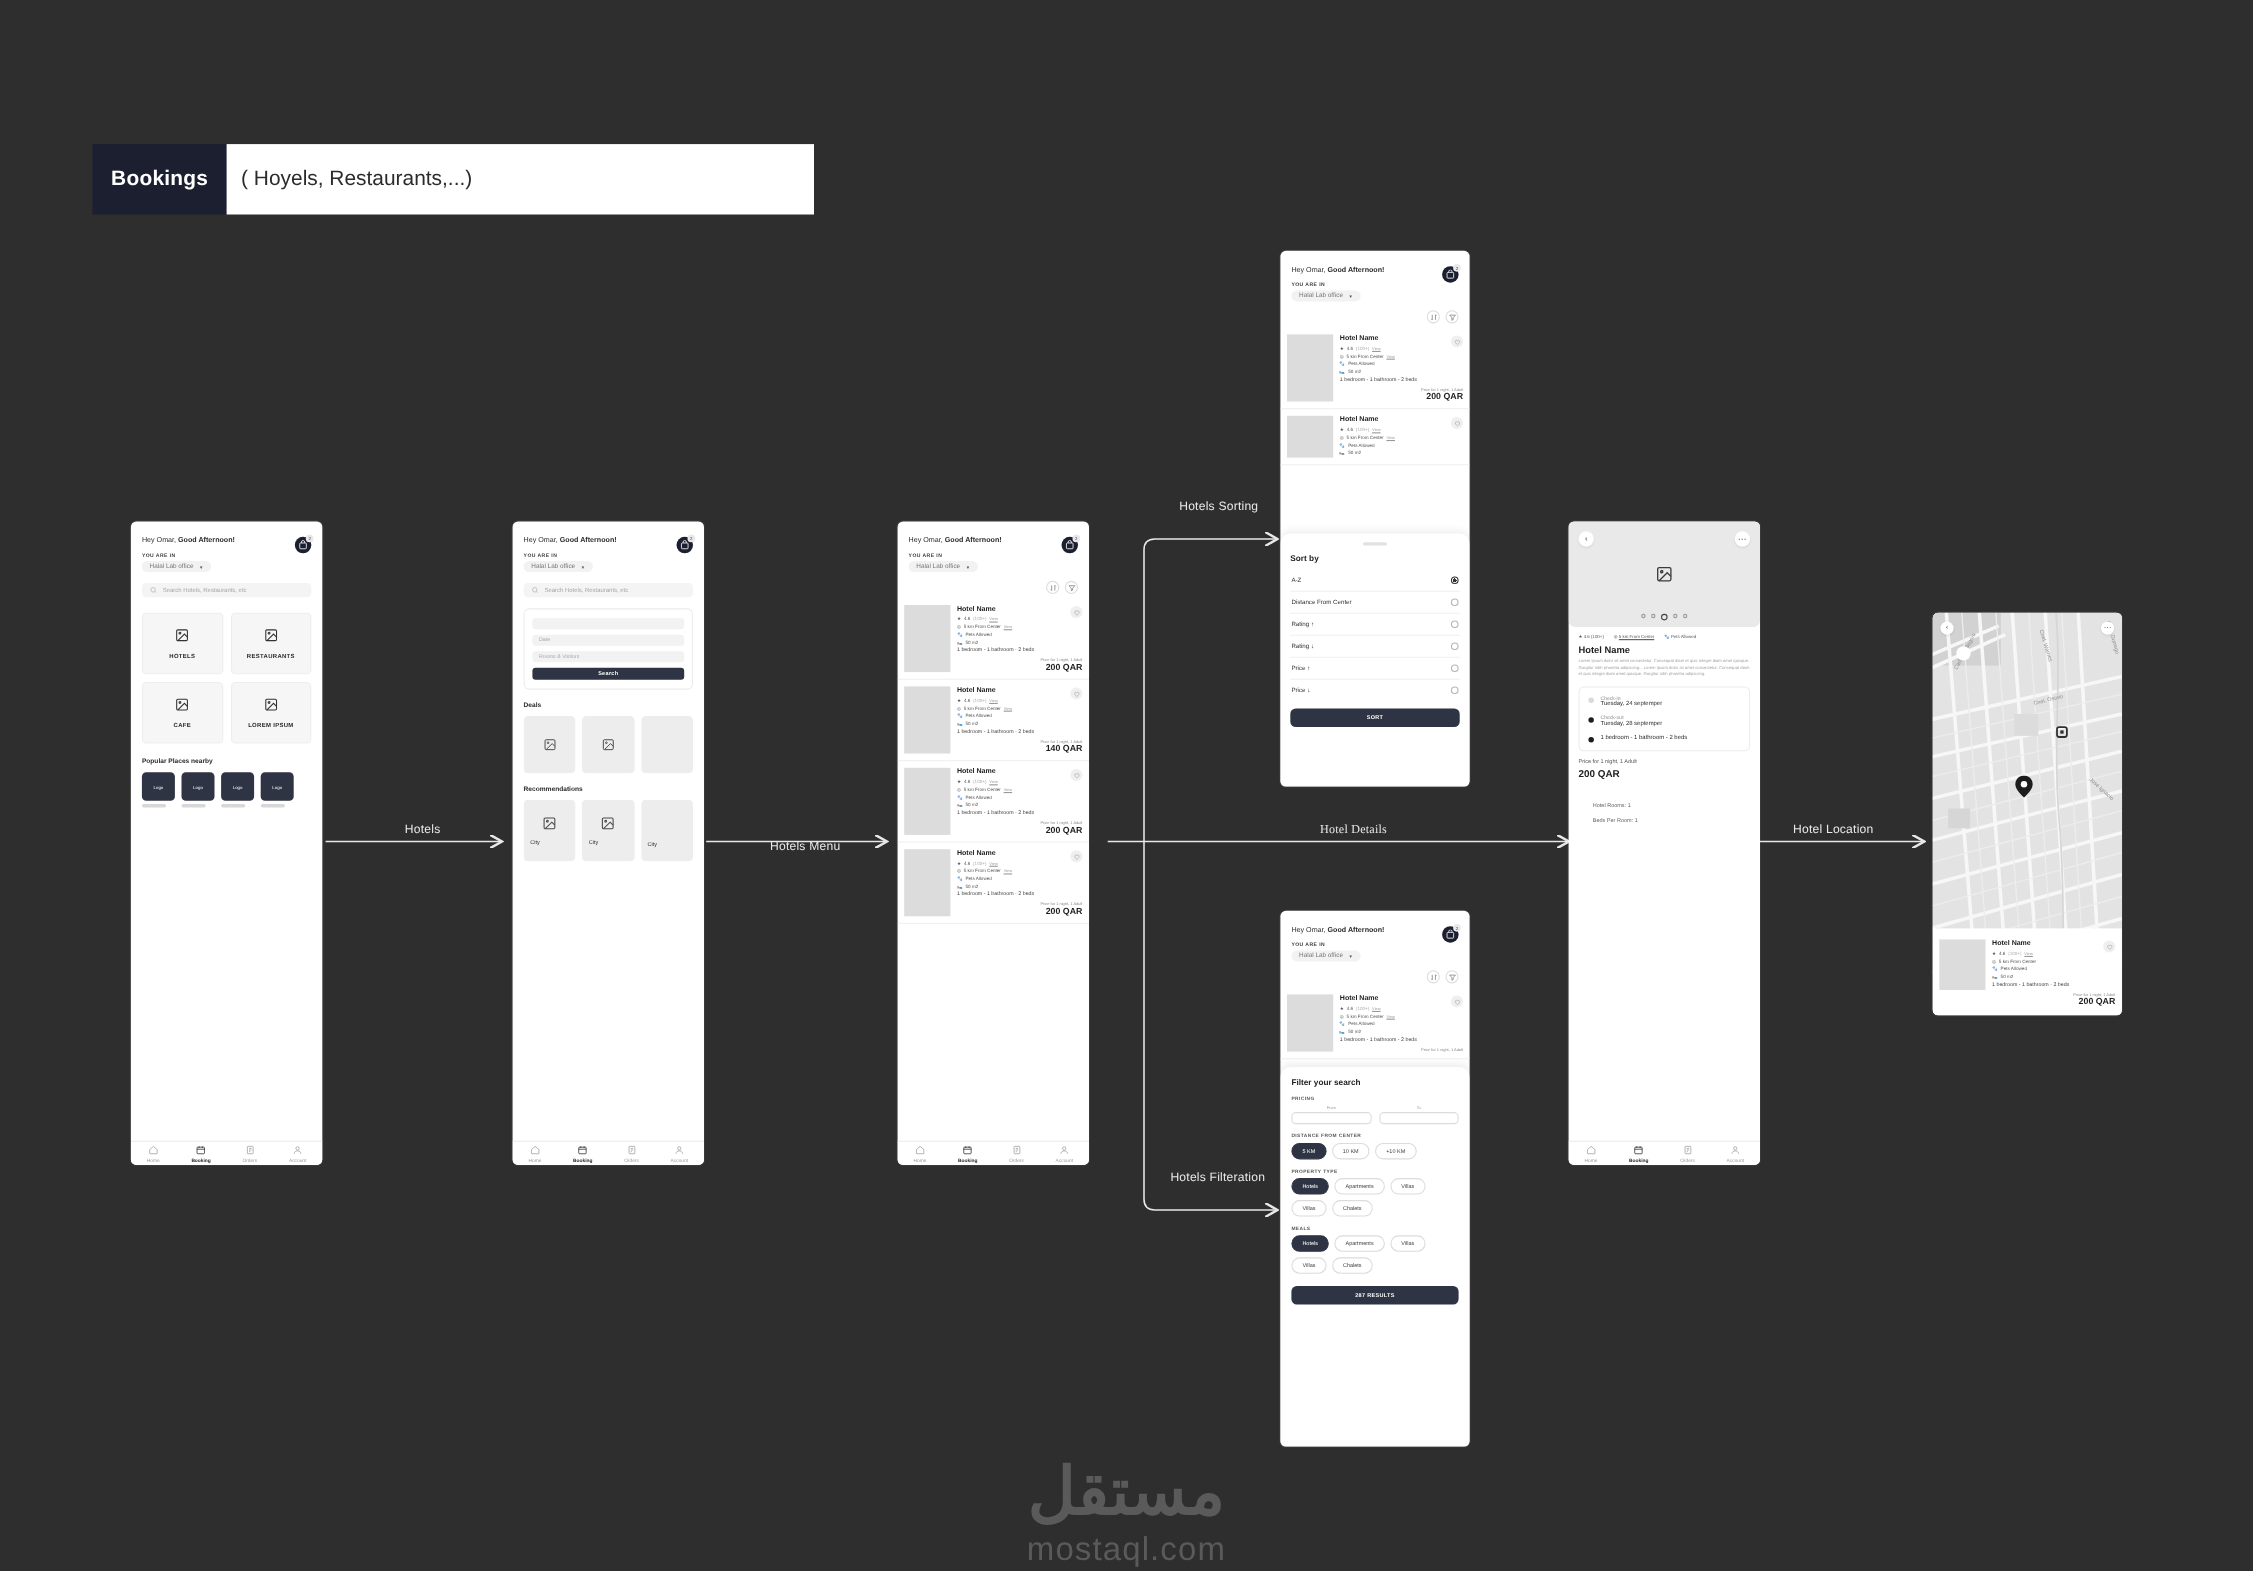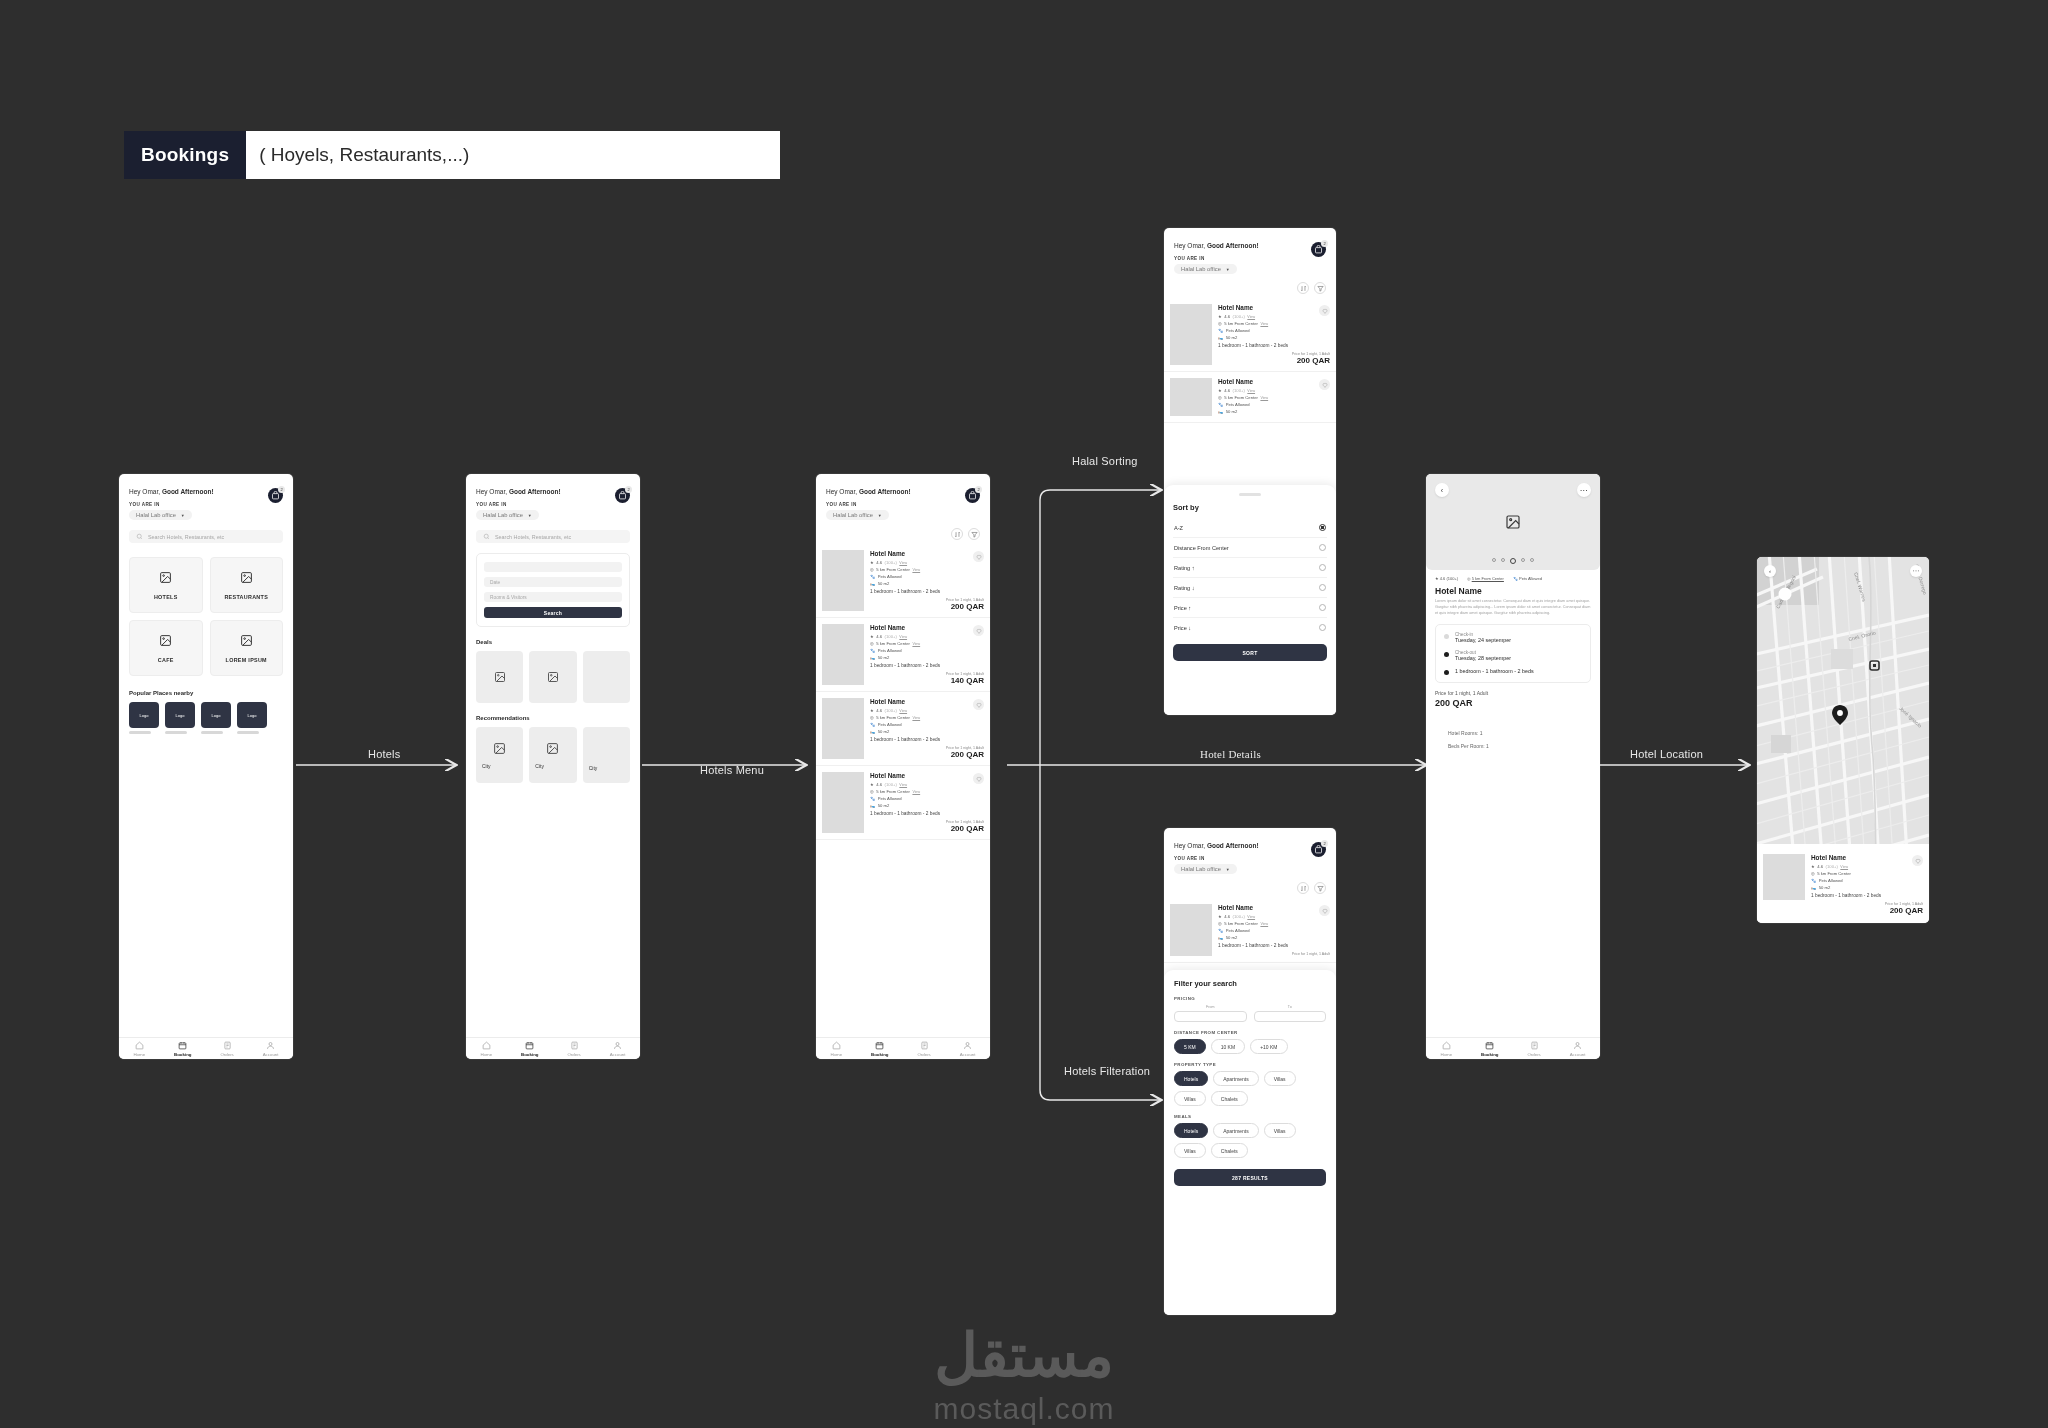--- a/index.html
+++ b/index.html
@@ -6,21 +6,21 @@
   body {
     width: 2048px; height: 1428px;
     background: #2e2e2e;
     font-family: "Liberation Sans", sans-serif;
     overflow: hidden;
     position: relative;
   }
   .canvas { position: absolute; inset: 0; }
 
   
-  .hdr { position: absolute; left: 84px; top: 131px; display: flex; height: 48px; margin-left: 40px; }
+  .hdr { position: absolute; left: 84px; top: 131px; display: flex; height: 64px; }
   .hdr-tag {
     background: #1b1f30; color: #fff; font-size: 19px; font-weight: bold;
     display: flex; align-items: center; padding: 0 17px; letter-spacing: .2px;
   }
   .hdr-field {
     background: #fff; color: #2b2b2b; font-size: 19px;
     display: flex; align-items: center; padding: 12px 13px; width: 534px;
   }
 
   
@@ -203,21 +203,21 @@
     <line x1="296" y1="765" x2="455" y2="765" stroke="#e8e8e8" stroke-width="1.4" marker-end="url(#ah)"></line>
     <line x1="642" y1="765" x2="805" y2="765" stroke="#e8e8e8" stroke-width="1.4" marker-end="url(#ah)"></line>
     <line x1="1007" y1="765" x2="1425" y2="765" stroke="#e8e8e8" stroke-width="1.4" marker-end="url(#ah)"></line>
     <path d="M1040,765 L1040,500 Q1040,490 1050,490 L1160,490" fill="none" stroke="#e8e8e8" stroke-width="1.4" marker-end="url(#ah)"></path>
     <path d="M1040,765 L1040,1090 Q1040,1100 1050,1100 L1160,1100" fill="none" stroke="#e8e8e8" stroke-width="1.4" marker-end="url(#ah)"></path>
     <line x1="1600" y1="765" x2="1748" y2="765" stroke="#e8e8e8" stroke-width="1.4" marker-end="url(#ah)"></line>
   </svg>
 
   <div class="arrow-label" style="left:368px; top:748px;">Hotels</div>
   <div class="arrow-label" style="left:700px; top:748px;margin-top:16px;">Hotels Menu</div>
-  <div class="arrow-label" style="left:1072px; top:455px;">Halal Sorting</div>
+  <div class="arrow-label" style="left:1072px; top:455px;">Hotels Sorting</div>
   <div class="arrow-label" style="left:1064px; top:1065px;">Hotels Filteration</div>
   <div class="arrow-label" style="left:1200px; top:748px;font-family:Liberation Serif, serif;">Hotel Details</div>
   <div class="arrow-label" style="left:1630px; top:748px;">Hotel Location</div>
 
   <div class="phone" style="left:119px; top:474px; width:174px; height:585px;">
     <div class="screen">
       <div style="padding:14px 10px 0; display:flex; justify-content:space-between; align-items:flex-start;">
         <div>
           <div class="greet"><span>Hey Omar, </span><b>Good Afternoon!</b></div>
           <div class="ylabel" style="margin-top:7px;">YOU ARE IN</div>

